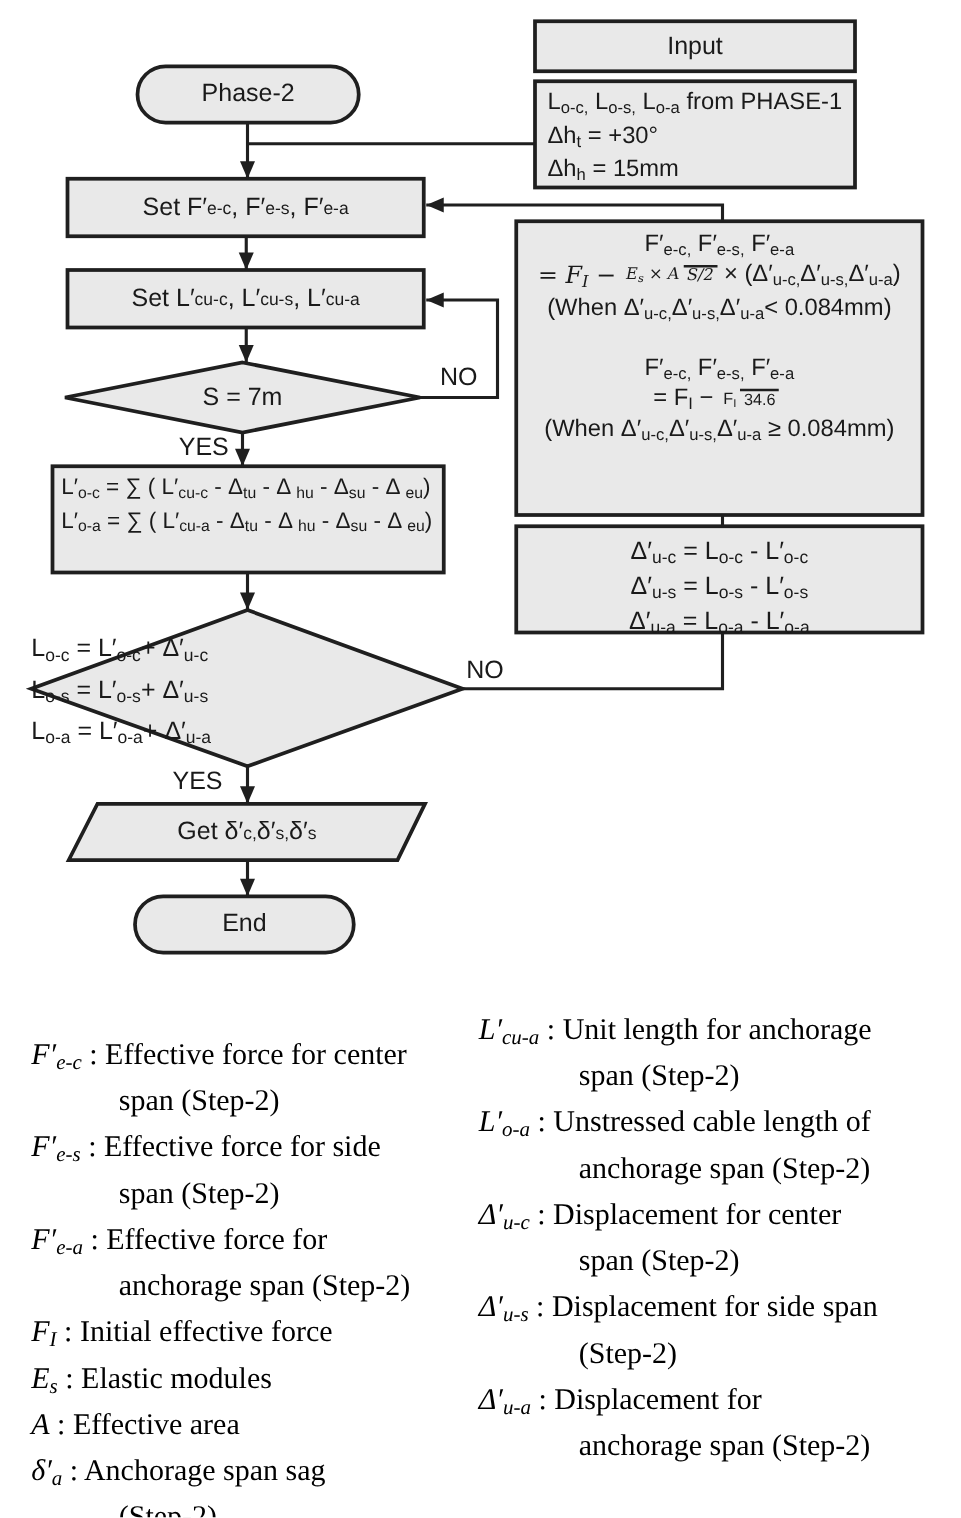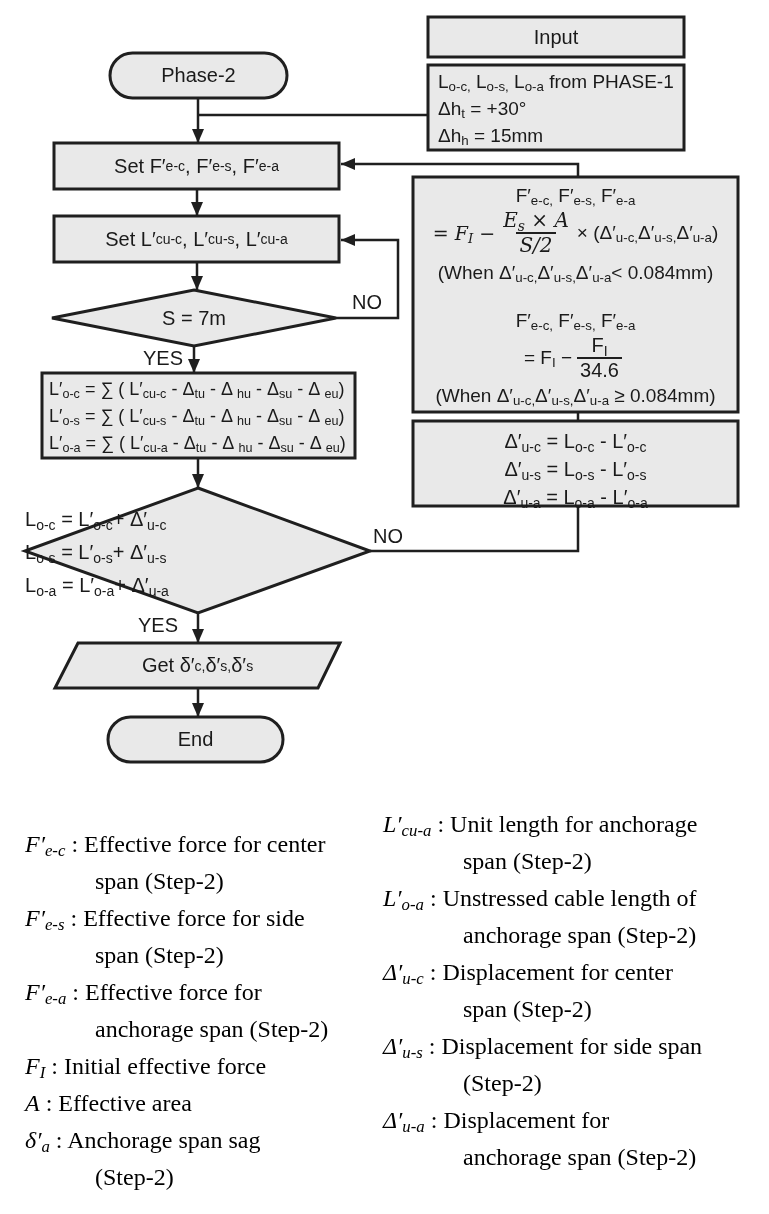--- a/index.html
+++ b/index.html
@@ -22,22 +22,22 @@
   .fs20{font-size:20px;}
   .fs19{font-size:19px;}
   .fs18{font-size:18px;}
   .lh27{line-height:27px;}
   .lh28{line-height:28px;}
   .lh33{line-height:33px;}
   
   #formula-content{position:absolute;left:413px;top:179px;width:325px;
     display:flex;flex-direction:column;align-items:center;}
   .feq{display:flex;align-items:center;justify-content:space-between;font-size:19px;}
-  .frac{display:inline-flex;flex-direction:column;align-items:center;
-    vertical-align:middle;margin:0 5px;line-height:1.15;font-size:20px;}
+  .frac{display:inline-flex;flex-direction:row;align-items:center;
+    vertical-align:middle;margin:0 5px;line-height:1.15;font-size:13px;}
   .fden{border-top:2px solid var(--line);padding:0 3px;}
   .fnum{padding:0 3px;}
   .mi{font-family:"DejaVu Serif",serif;font-style:italic;}
   
   .legend-col{position:absolute;font-family:"Liberation Serif",serif;
     font-size:24px;line-height:37px;color:#000;}
   .legend-item{padding-left:70px;text-indent:-70px;}
   #legend-right .legend-item{padding-left:80px;text-indent:-80px;}
   .sym{font-style:italic;}
 </style>
@@ -91,21 +91,20 @@
 
   <div class="t c fs20" style="left:54px;top:143px;width:285px;height:46px;">Set F′<sub>e-c</sub>, F′<sub>e-s</sub>, F′<sub>e-a</sub></div>
   <div class="t c fs20" style="left:54px;top:216px;width:285px;height:46px;">Set L′<sub>cu-c</sub>, L′<sub>cu-s</sub>, L′<sub>cu-a</sub></div>
   <div class="t c fs20" style="left:52px;top:290px;width:284px;height:56px;">S = 7m</div>
 
   <div class="t fs20" style="left:128px;top:347px;width:55px;text-align:right;">YES</div>
   <div class="t fs20" style="left:352px;top:291px;">NO</div>
 
   <div class="t fs18 lh27" style="left:49px;top:376px;">
     <div>L′<sub>o-c</sub> = ∑ ( L′<sub>cu-c</sub> - Δ<sub>tu</sub> - Δ <sub>hu</sub> - Δ<sub>su</sub> - Δ <sub>eu</sub>)</div>
-    <div>L′<sub>o-s</sub> = ∑ ( L′<sub>cu-s</sub> - Δ<sub>tu</sub> - Δ <sub>hu</sub> - Δ<sub>su</sub> - Δ <sub>eu</sub>)</div>
     <div>L′<sub>o-a</sub> = ∑ ( L′<sub>cu-a</sub> - Δ<sub>tu</sub> - Δ <sub>hu</sub> - Δ<sub>su</sub> - Δ <sub>eu</sub>)</div>
   </div>
 
   <div class="t fs20 lh33" style="left:25px;top:503px;width:345px;">
     <div>L<sub>o-c</sub> = L′<sub>o-c</sub>+ Δ′<sub>u-c</sub></div>
     <div>L<sub>o-s</sub> = L′<sub>o-s</sub>+ Δ′<sub>u-s</sub></div>
     <div>L<sub>o-a</sub> = L′<sub>o-a</sub>+ Δ′<sub>u-a</sub></div>
   </div>
 
   <div class="t fs20" style="left:123px;top:614px;width:55px;text-align:right;">YES</div>
@@ -140,20 +139,21 @@
   </div>
 
   <div class="t c fs20" style="left:55px;top:643px;width:285px;height:45px;">Get δ′<sub>c,</sub> δ′<sub>s,</sub> δ′<sub>s</sub></div>
   <div class="t c fs20" style="left:108px;top:717px;width:175px;height:45px;">End</div>
 
   <div id="legend-left" class="legend-col" style="left:25px;top:826px;width:355px;">
     <div class="legend-item"><span class="sym">F′<sub>e-c</sub></span><span> : Effective force for center<br>span (Step-2)</span></div>
     <div class="legend-item"><span class="sym">F′<sub>e-s</sub></span><span> : Effective force for side<br>span (Step-2)</span></div>
     <div class="legend-item"><span class="sym">F′<sub>e-a</sub></span><span> : Effective force for<br>anchorage span (Step-2)</span></div>
     <div class="legend-item"><span class="sym">F<sub>I</sub></span><span> : Initial effective force</span></div>
+    <div class="legend-item"><span class="sym">E<sub>s</sub></span><span> : Elastic modules</span></div>
     <div class="legend-item"><span class="sym">A</span><span> : Effective area</span></div>
     <div class="legend-item"><span class="sym">δ′<sub>a</sub></span><span> : Anchorage span sag<br>(Step-2)</span></div>
   </div>
 
   <div id="legend-right" class="legend-col" style="left:383px;top:806px;width:392px;">
     <div class="legend-item"><span class="sym">L′<sub>cu-a</sub></span><span> : Unit length for anchorage<br>span (Step-2)</span></div>
     <div class="legend-item"><span class="sym">L′<sub>o-a</sub></span><span> : Unstressed cable length of<br>anchorage span (Step-2)</span></div>
     <div class="legend-item"><span class="sym">Δ′<sub>u-c</sub></span><span> : Displacement for center<br>span (Step-2)</span></div>
     <div class="legend-item"><span class="sym">Δ′<sub>u-s</sub></span><span> : Displacement for side span<br>(Step-2)</span></div>
     <div class="legend-item"><span class="sym">Δ′<sub>u-a</sub></span><span> : Displacement for<br>anchorage span (Step-2)</span></div>

